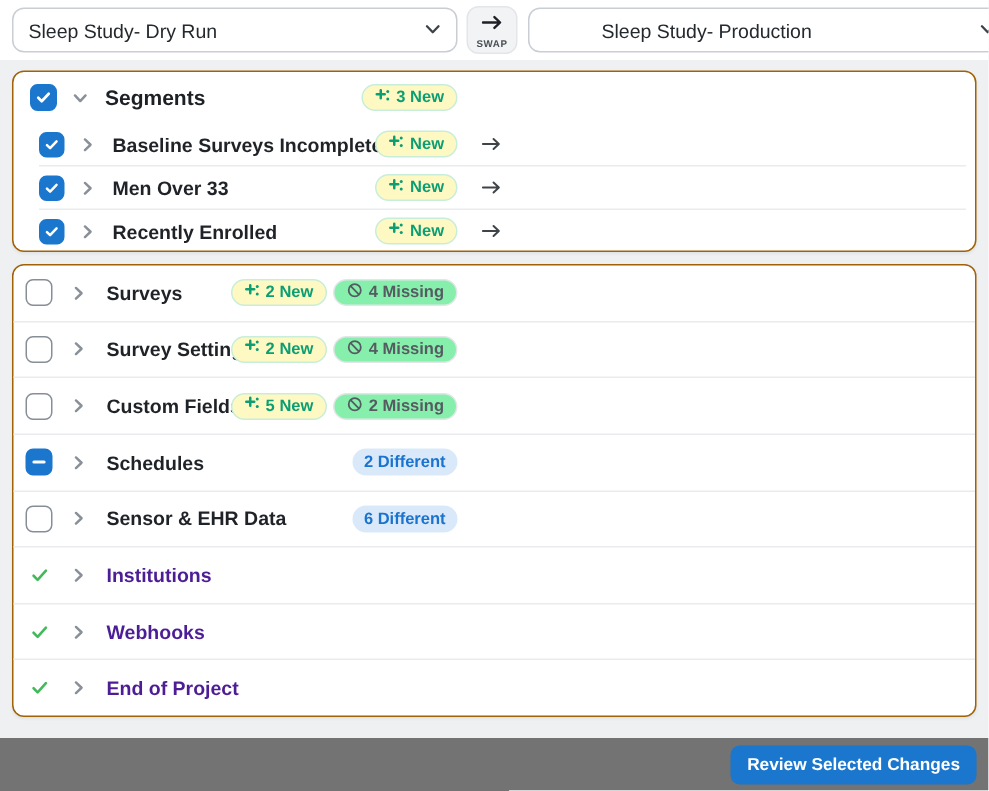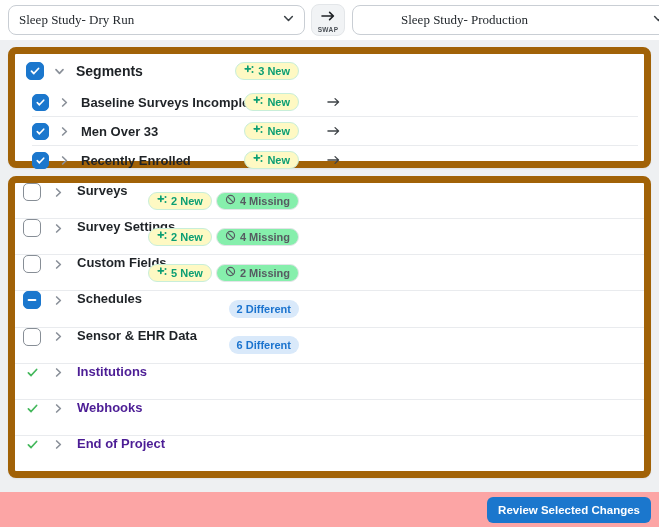--- a/index.html
+++ b/index.html
@@ -8,38 +8,38 @@
     background:#eef0f2;
     font-family:"Liberation Sans","DejaVu Sans",sans-serif;
     -webkit-font-smoothing:antialiased;
   }
   
   .topbar{position:absolute;left:0;top:0;width:659px;height:40px;background:#fff;}
   .select{
     position:absolute;top:5px;height:30px;background:#fff;
     border:1px solid #c9ced4;border-radius:8px;box-sizing:border-box;
     display:flex;align-items:center;padding:0 10px;
-    font-size:13px;color:#24292e;cursor:pointer;font-family:Liberation Serif, serif;
+    font-size:13px;color:#24292e;cursor:pointer;
   }
   .select .sel-text{flex:1;white-space:nowrap;overflow:hidden;}
   .select svg{flex:none;color:#3c4247;}
   .select.src{left:8px;width:297px;}
   .select.tgt{left:352px;width:323px;padding-left:48px;}
   .swap-btn{
     position:absolute;left:311px;top:4px;width:34px;height:32px;box-sizing:border-box;
     background:#f1f3f5;border:1px solid #e3e6e9;border-radius:8px;
     display:flex;flex-direction:column;align-items:center;justify-content:center;
     cursor:pointer;gap:0;
   }
   .swap-btn svg{color:#1d2125;}
   .swap-label{font-size:6.5px;font-weight:700;color:#4a4f55;letter-spacing:.4px;margin-top:1px;}
   
   .card{
     position:absolute;left:8px;width:643px;background:#fff;box-sizing:border-box;
-    border:7px solid #a16207;border-radius:8px;
+    border:1px solid #a16207;border-radius:8px;
     box-shadow:0 1px 2px rgba(20,30,40,.06);
   }
   .card1{top:47px;height:121px;}
   .card2{top:176px;height:302px;display:flex;flex-direction:column;}
   
   .chk{
     width:18px;height:18px;box-sizing:border-box;border-radius:5px;flex:none;
     border:1.5px solid #878e96;background:#fff;cursor:pointer;
     display:flex;align-items:center;justify-content:center;
   }
@@ -72,26 +72,26 @@
   
   .seg-header{position:relative;height:34px;display:flex;align-items:center;padding-left:11px;}
   .seg-header .chev{margin-left:6px;}
   .seg-title{font-size:14px;font-weight:700;color:#1d2125;margin-left:8px;}
   .seg-row{position:relative;height:28px;display:flex;align-items:center;padding-left:17px;}
   .seg-row .chk{width:17px;height:17px;}
   .seg-row .chev{margin-left:6px;}
   .seg-row .row-label{margin-left:8px;}
   .seg-divider{height:1px;background:#e9ebee;margin:0 6px 0 17px;}
   
-  .sec-row{position:relative;flex:1;display:flex;padding-left:8px;}
+  .sec-row{position:relative;flex:1;display:flex;align-items:center;padding-left:8px;}
   .sec-row + .sec-row{border-top:1px solid #e9ebee;}
   .sec-row .chev{margin-left:8px;}
   .sec-row .row-label{margin-left:10px;}
   
-  .footer{position:absolute;left:0;top:492px;width:659px;height:35px;background:#fca5a5;}
+  .footer{position:absolute;left:0;top:492px;width:659px;height:35px;background:#737373;}
   .review-btn{
     position:absolute;right:8px;top:5px;height:26px;
     background:#1b77cd;color:#fff;border:none;border-radius:6px;
     font-family:inherit;font-size:11.5px;font-weight:600;padding:0 11px;cursor:pointer;
     display:flex;align-items:center;
   }
 </style>
 </head>
 <body>
 

